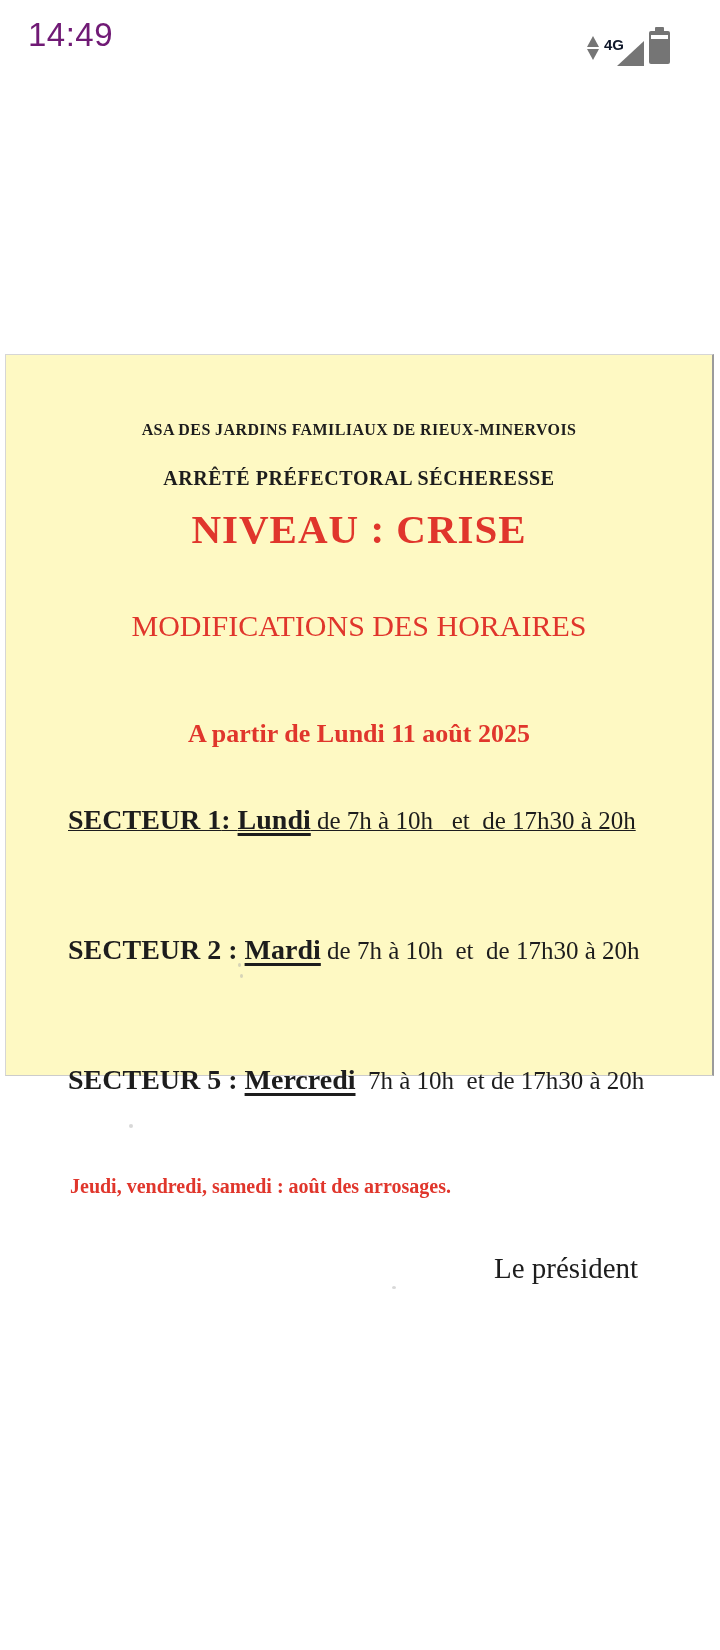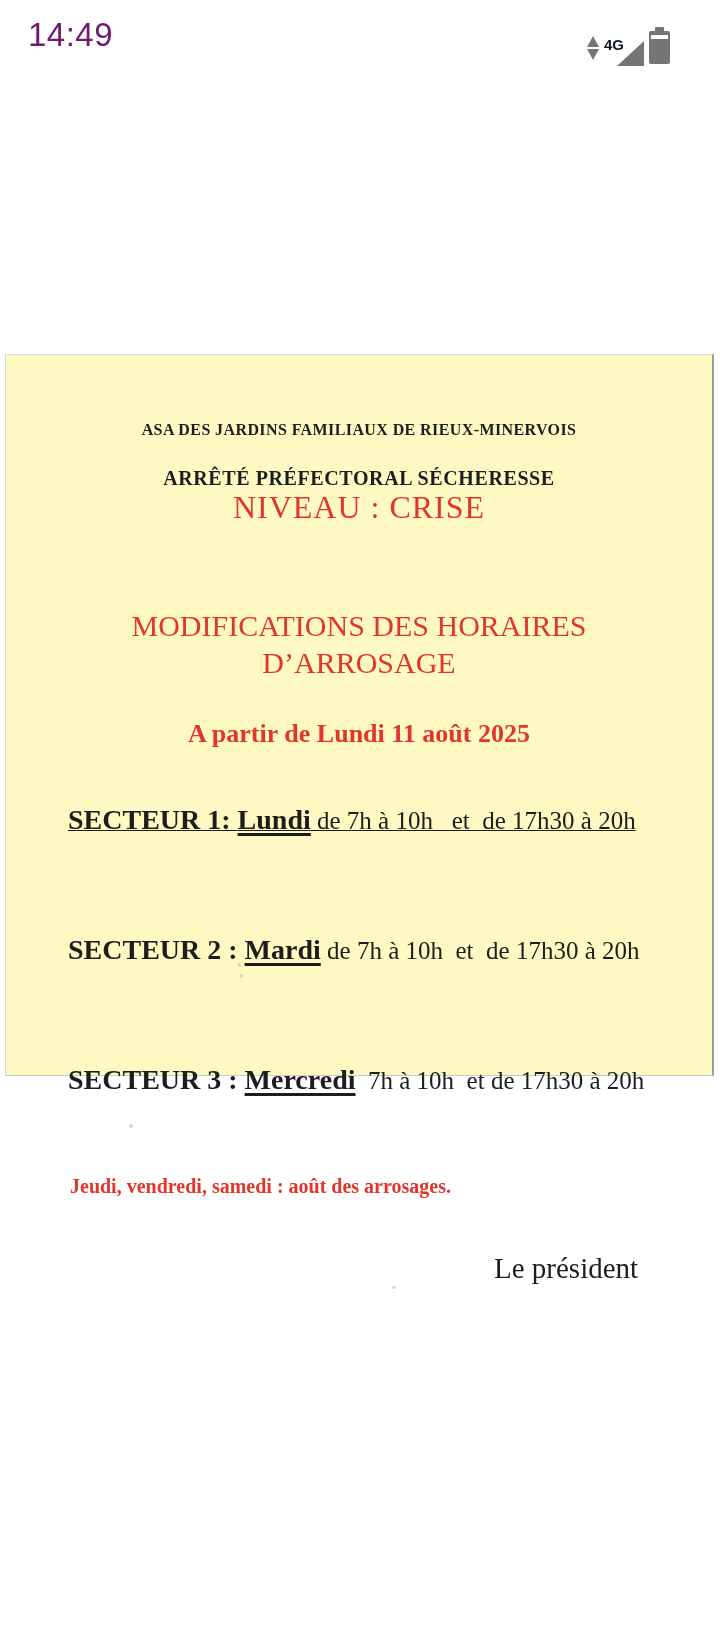--- a/index.html
+++ b/index.html
@@ -98,22 +98,22 @@
     top: 66px;
     font-size: 16px; font-weight: bold;
     letter-spacing: 0.4px;
   }
   .doc-subtitle {
     top: 112px;
     font-size: 20px; font-weight: bold;
     letter-spacing: 0.6px;
   }
   .doc-level {
-    top: 134px;
-    font-size: 32px; font-weight: normal;
+    top: 150px;
+    font-size: 41px; font-weight: bold;
     color: #e0362c;
     letter-spacing: 1px;
   }
   .doc-modif {
     top: 252px;
     font-size: 30px; font-weight: normal;
     color: #e0362c;
     line-height: 37px;
   }
   .doc-modif span { display: block; }
@@ -189,30 +189,29 @@
   </div>
 </div>
 
 <div class="photo">
   <div class="doc-line doc-org">ASA DES JARDINS FAMILIAUX DE RIEUX-MINERVOIS</div>
   <div class="doc-line doc-subtitle">ARRÊTÉ PRÉFECTORAL SÉCHERESSE</div>
   <div class="doc-line doc-level">NIVEAU : CRISE</div>
 
   <div class="doc-line doc-modif">
     <span>MODIFICATIONS DES HORAIRES</span>
-    <span>D’ARROSAGE</span>
   </div>
 
   <div class="doc-line doc-date">A partir de Lundi 11 août 2025</div>
 
   <div class="sector-row sector-row-1"><span class="s-label">SECTEUR 1</span><span class="s-label">: </span><span class="s-day">Lundi</span><span class="s-hours"> de 7h à 10h   et  de 17h30 à 20h</span></div>
 
   <div class="sector-row sector-row-2"><span class="s-label">SECTEUR 2</span><span class="s-label"> : </span><span class="s-day">Mardi</span><span class="s-hours"> de 7h à 10h  et  de 17h30 à 20h</span></div>
 
-  <div class="sector-row sector-row-3"><span class="s-label">SECTEUR 3</span><span class="s-label"> : </span><span class="s-day">Mercredi</span><span class="s-hours">  7h à 10h  et de 17h30 à 20h</span></div>
+  <div class="sector-row sector-row-3"><span class="s-label">SECTEUR 5</span><span class="s-label"> : </span><span class="s-day">Mercredi</span><span class="s-hours">  7h à 10h  et de 17h30 à 20h</span></div>
 
   <div class="doc-note">Jeudi, vendredi, samedi : août des arrosages.</div>
   <div class="doc-signature">Le président</div>
 
   <div class="speck speck-a"></div>
   <div class="speck speck-b"></div>
   <div class="speck speck-c"></div>
   <div class="speck speck-d"></div>
 </div>
 

